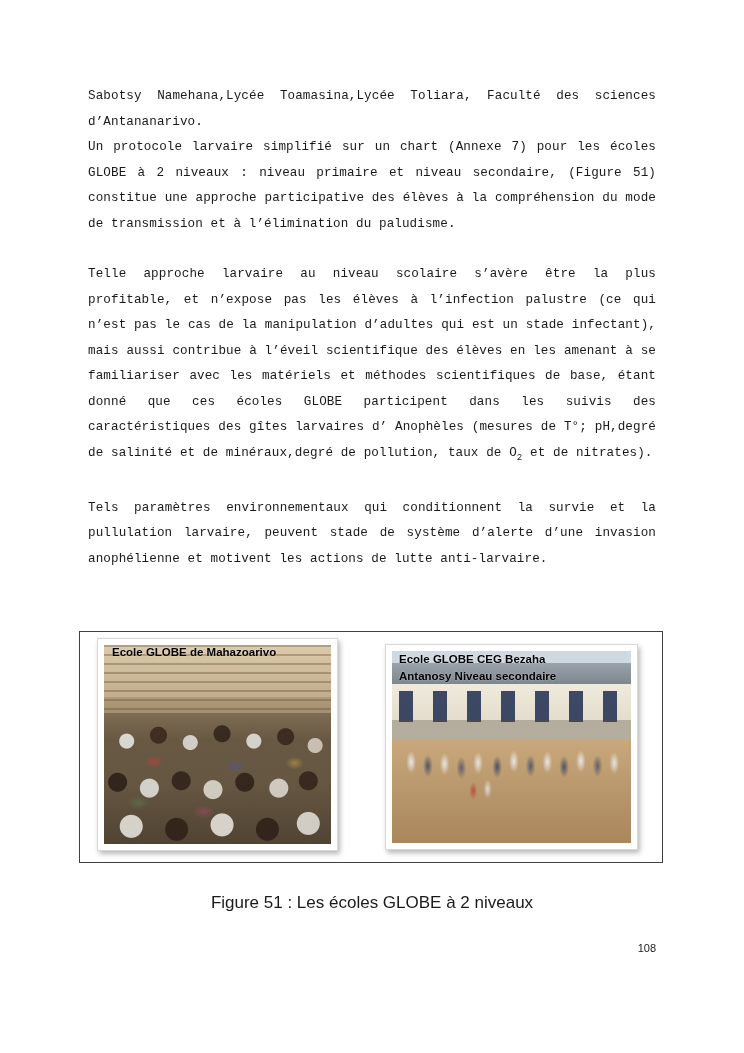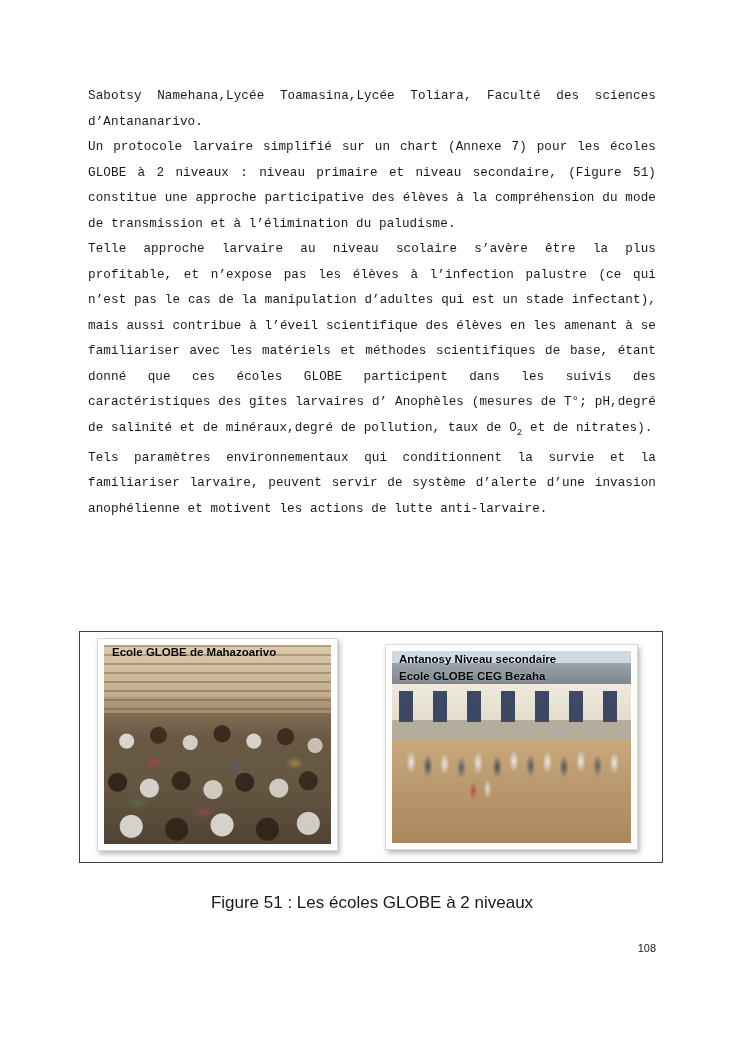--- a/index.html
+++ b/index.html
@@ -31,20 +31,21 @@
   }
   p.body-par {
     margin: 0 0 0 0;
     font-size: 12.6px;
     line-height: 25.5px;
     text-align: justify;
     color: #1a1a1a;
     letter-spacing: 0.1px;
   }
   p.body-par.gap-before {
+    margin-top: 25px;
   }
   sub {
     font-size: 9px;
     vertical-align: sub;
   }
 
   
   .figure-frame {
     position: absolute;
     left: 79px;
@@ -245,21 +246,21 @@
 <div class="page">
 
   <div class="content">
 
     <p class="body-par">Sabotsy Namehana,Lycée Toamasina,Lycée Toliara, Faculté des sciences d’Antananarivo.</p>
 
     <p class="body-par">Un protocole larvaire simplifié sur un chart (Annexe 7) pour les écoles GLOBE à 2 niveaux : niveau primaire et niveau secondaire, (Figure 51) constitue  une approche participative des élèves à la compréhension du mode de transmission et à l’élimination  du paludisme.</p>
 
     <p class="body-par gap-before"><span>Telle  approche larvaire au niveau scolaire s’avère être la plus profitable, et n’expose pas les élèves à l’infection palustre (ce qui n’est pas le cas de la manipulation d’adultes qui est un  stade infectant),  mais aussi contribue à l’éveil scientifique des élèves en les amenant à se familiariser avec les matériels et méthodes scientifiques de base, étant donné que ces écoles GLOBE participent dans les suivis des caractéristiques des gîtes larvaires d’ Anophèles (mesures de T°; pH,degré de salinité et de minéraux,degré de pollution, taux de O</span><sub>2</sub><span> et de nitrates).</span></p>
 
-    <p class="body-par gap-before">Tels   paramètres environnementaux qui conditionnent la survie et la familiariser larvaire,  peuvent servir de système d’alerte d’une invasion anophélienne et  motivent les actions de lutte anti-larvaire.</p>
+    <p class="body-par gap-before">Tels   paramètres environnementaux qui conditionnent la survie et la pullulation larvaire,  peuvent stade de système d’alerte d’une invasion anophélienne et  motivent les actions de lutte anti-larvaire.</p>
 
   </div>
 
   <div class="figure-frame">
 
     <div class="photo-card left">
       <div class="photo">
         <div class="scene-left">
           <div class="wall-left"></div>
           <div class="slats"></div>
@@ -277,22 +278,22 @@
       <div class="photo">
         <div class="scene-right">
           <div class="roof-right"></div>
           <div class="building-right"></div>
           <div class="windows-right"></div>
           <div class="veranda-right"></div>
           <div class="ground-right"></div>
           <div class="crowd-right"></div>
         </div>
         <div class="caption-overlay caption-right">
+          <div>Ecole GLOBE CEG Bezaha</div>
           <div>Antanosy  Niveau secondaire</div>
-          <div>Ecole GLOBE CEG Bezaha</div>
         </div>
       </div>
     </div>
 
   </div>
 
   <div class="figure-caption">Figure 51 : Les écoles GLOBE à 2 niveaux</div>
 
   <div class="page-number">108</div>
 

